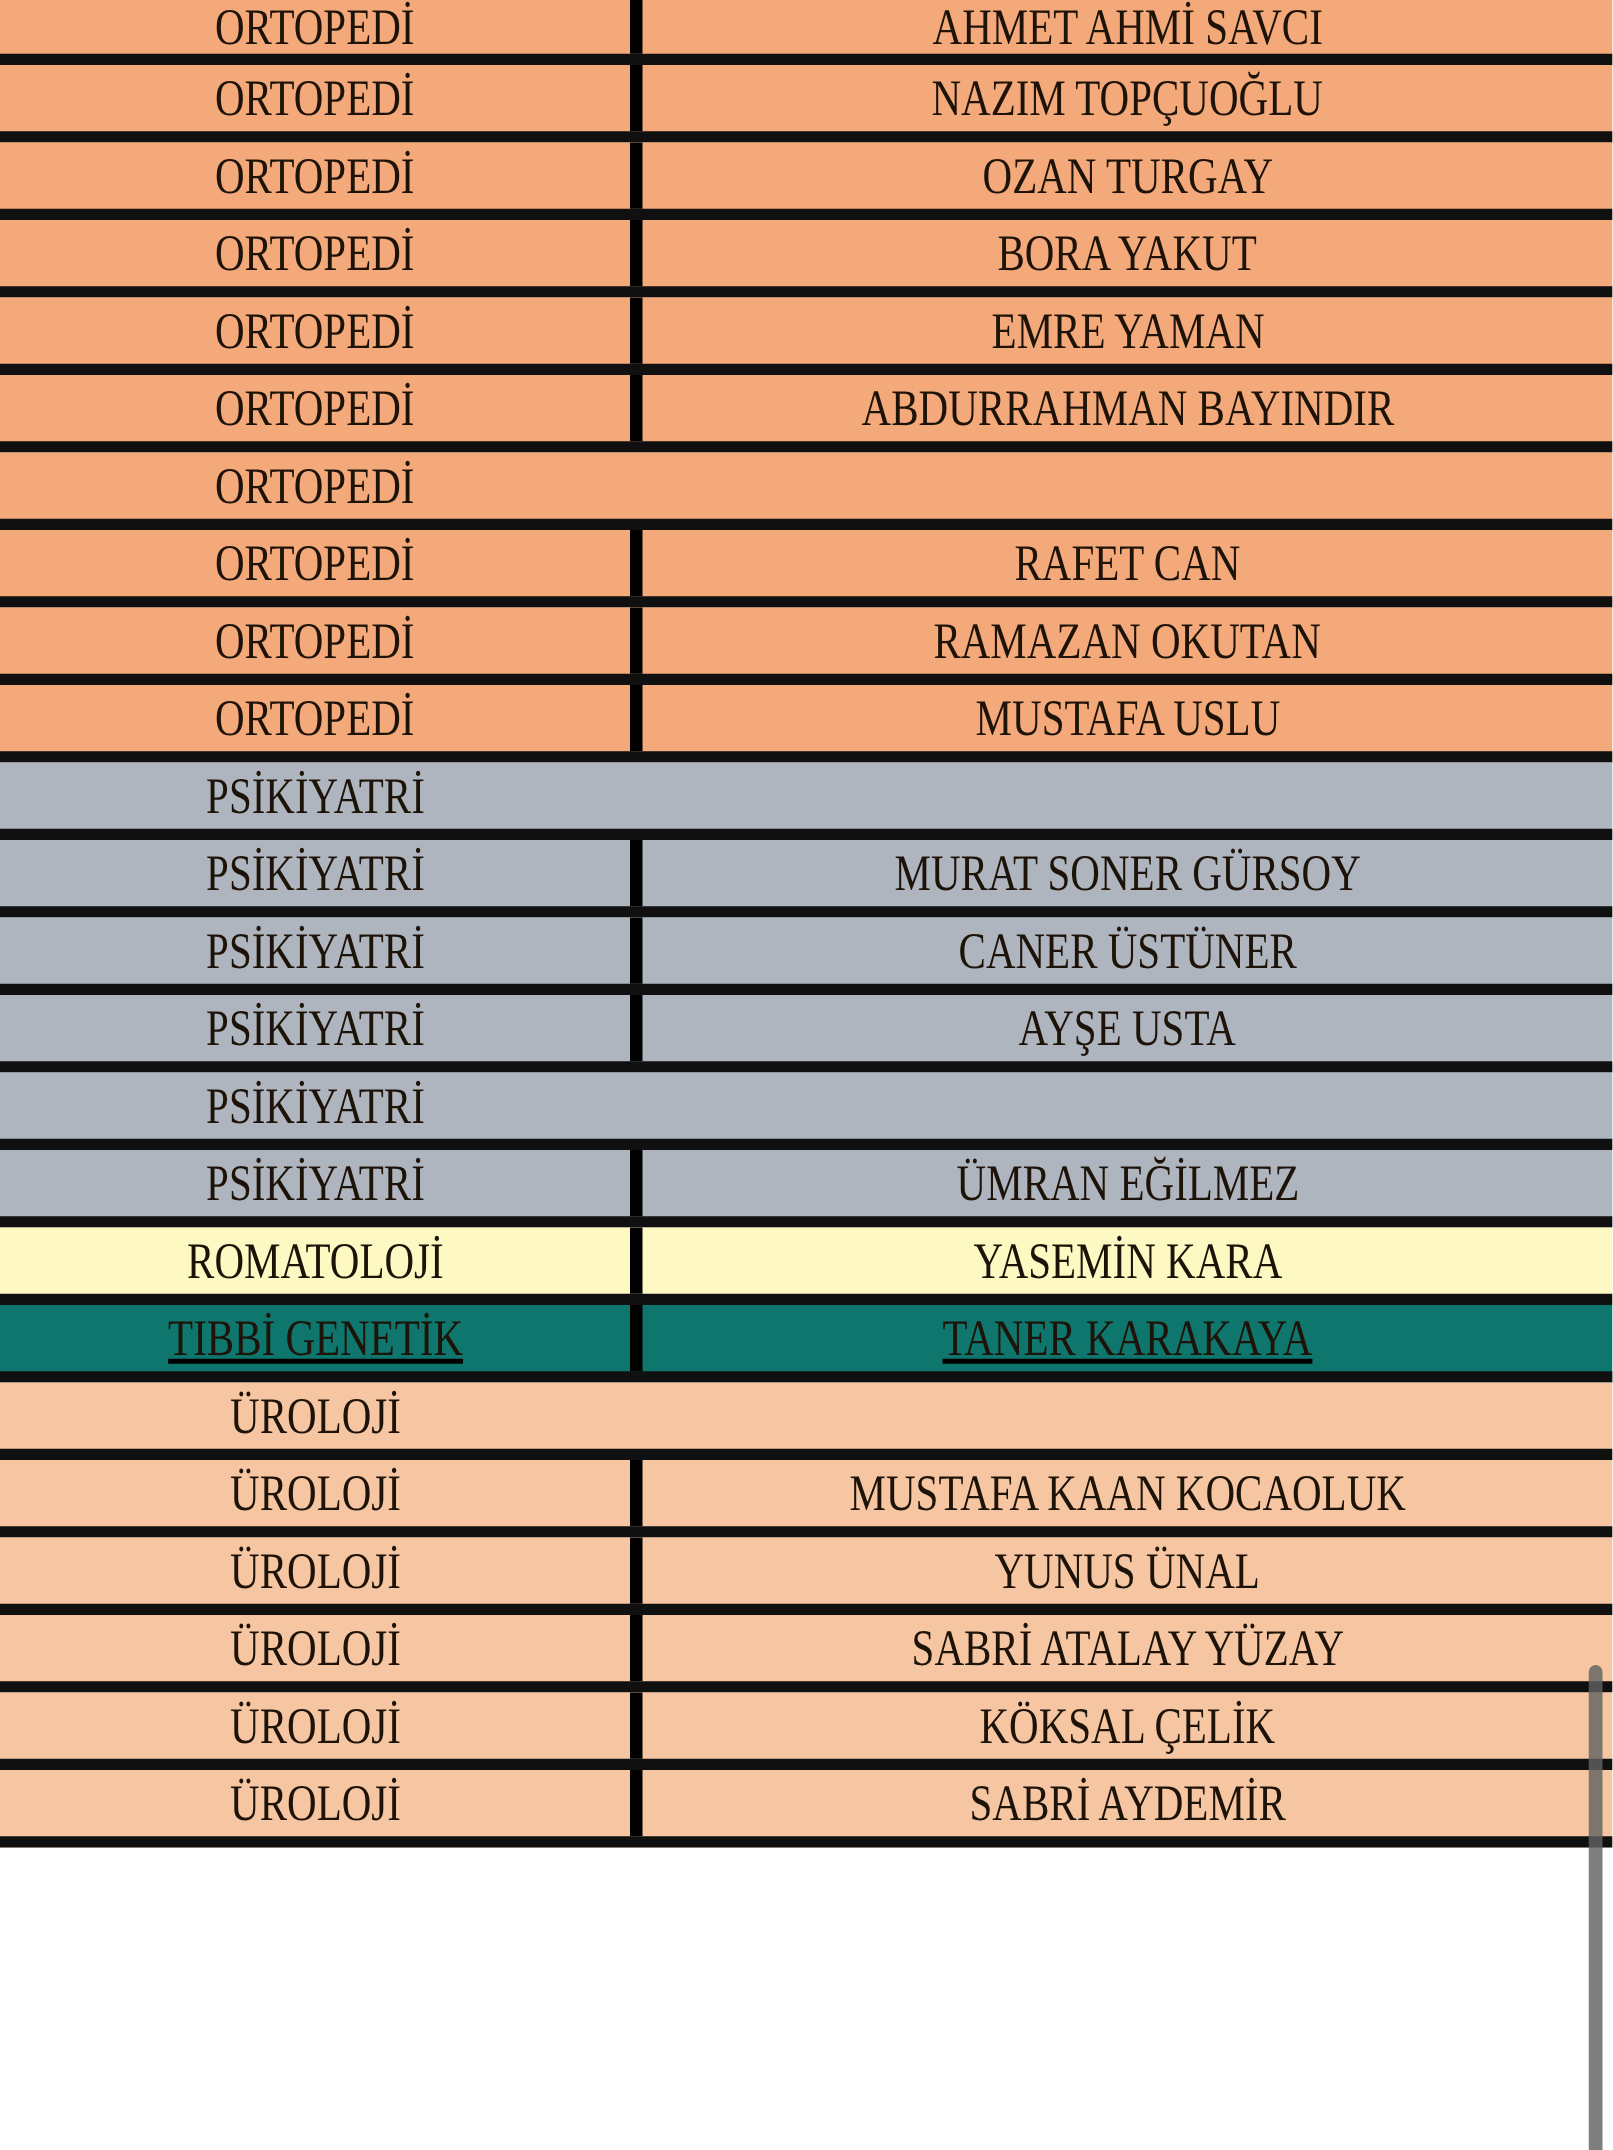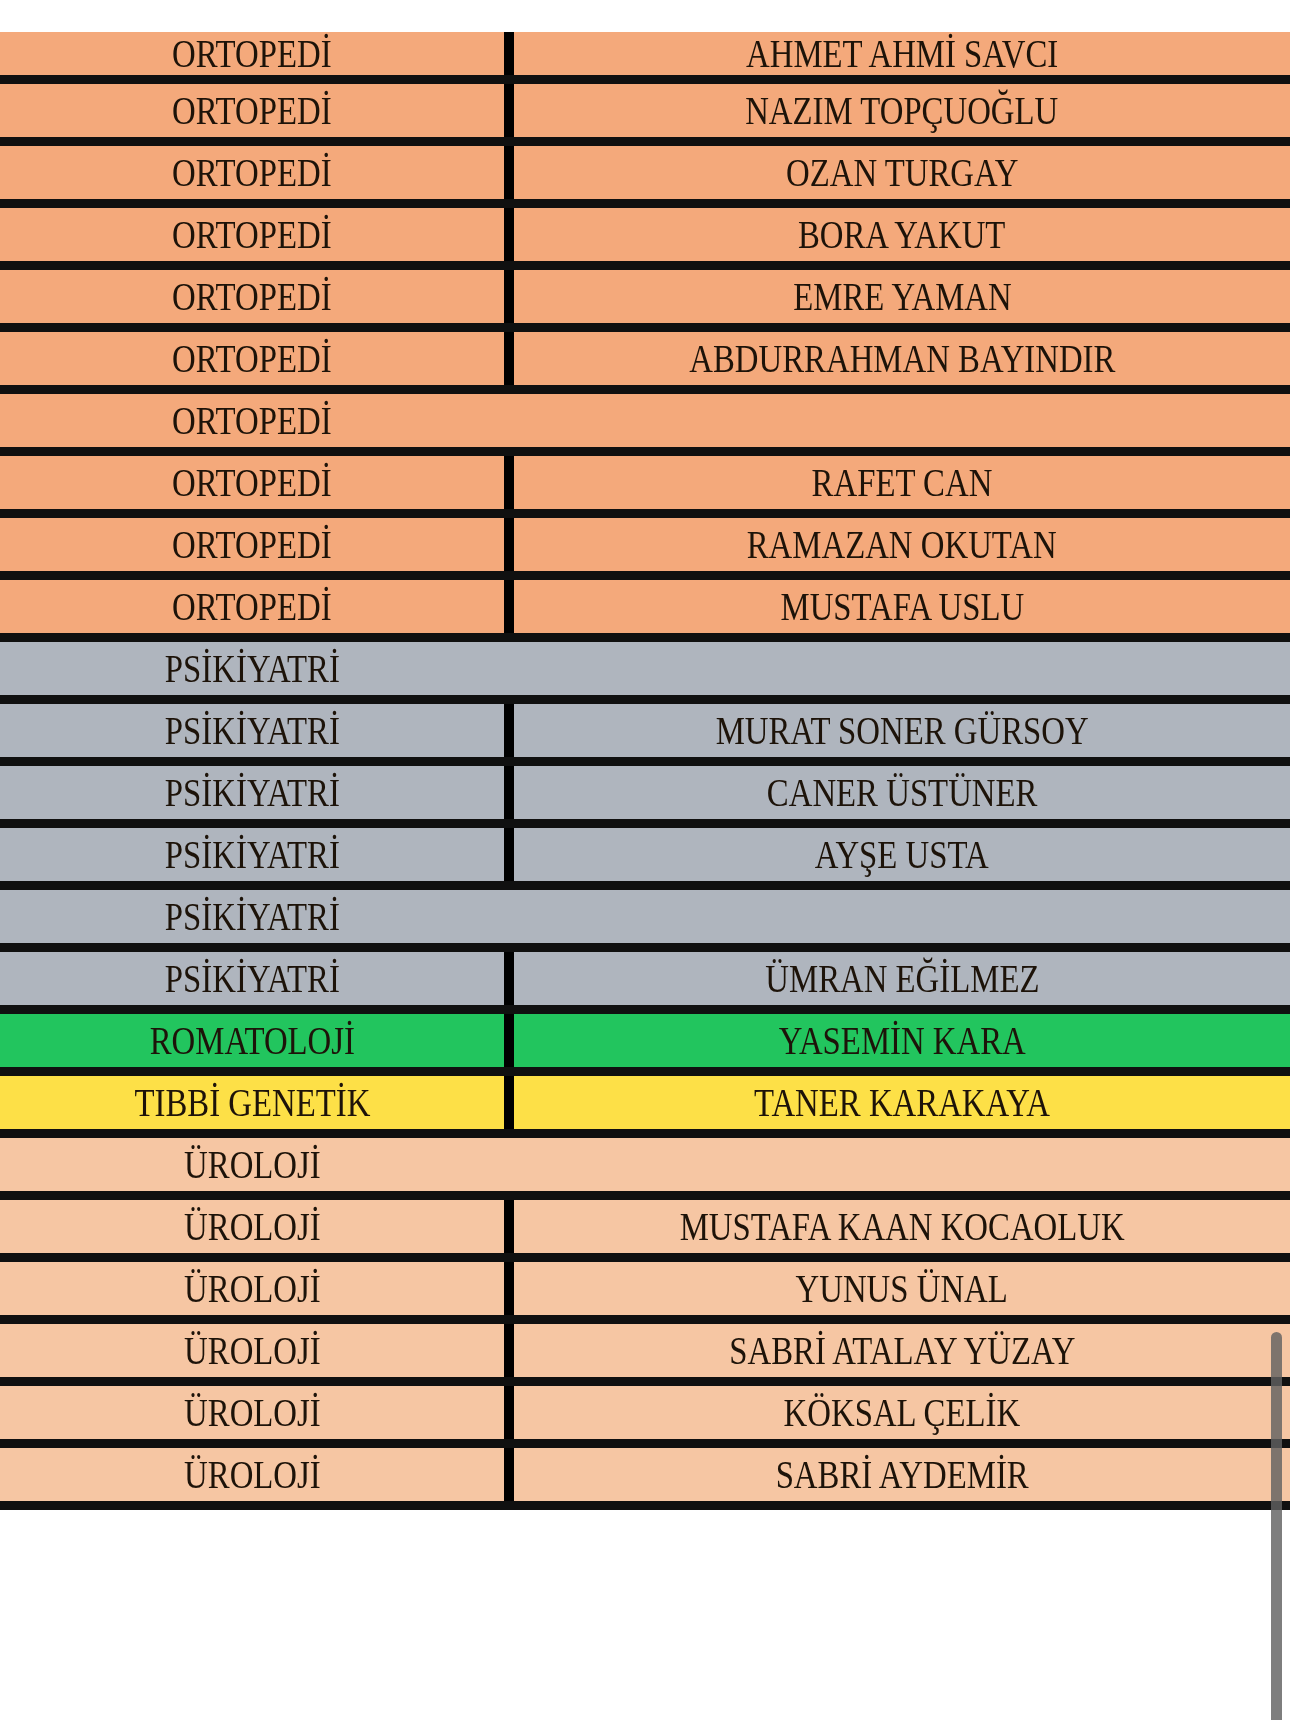--- a/index.html
+++ b/index.html
@@ -12,21 +12,20 @@
     height: 1720px;
     background: #ffffff;
     font-family: "Liberation Serif", serif;
     overflow: hidden;
   }
   .table {
     position: absolute;
     top: 0;
     left: 0;
     width: 1290px;
-    margin-top: 32px;
   }
   .row {
     display: flex;
     height: 53px;
     border-bottom: 9px solid #101010;
   }
   .row.first {
     height: 43px;
   }
   .cell {
@@ -176,29 +175,29 @@
       </div>
     </div>
     <div class="row" style="background: rgb(175, 181, 190);">
       <div class="cell left">
         <span class="txt">PSİKİYATRİ</span>
       </div>
       <div class="cell right">
         <span class="txt">ÜMRAN EĞİLMEZ</span>
       </div>
     </div>
-    <div class="row" style="background: #22c55e;">
+    <div class="row" style="background: #fef9c3;">
       <div class="cell left">
         <span class="txt">ROMATOLOJİ</span>
       </div>
       <div class="cell right">
         <span class="txt">YASEMİN KARA</span>
       </div>
     </div>
-    <div class="row" style="background: #fde047;">
+    <div class="row" style="background: #0f766e; text-decoration: underline;">
       <div class="cell left">
         <span class="txt">TIBBİ GENETİK</span>
       </div>
       <div class="cell right">
         <span class="txt">TANER KARAKAYA</span>
       </div>
     </div>
     <div class="row" style="background: rgb(246, 198, 163);">
       <div class="cell left">
         <span class="txt">ÜROLOJİ</span>

